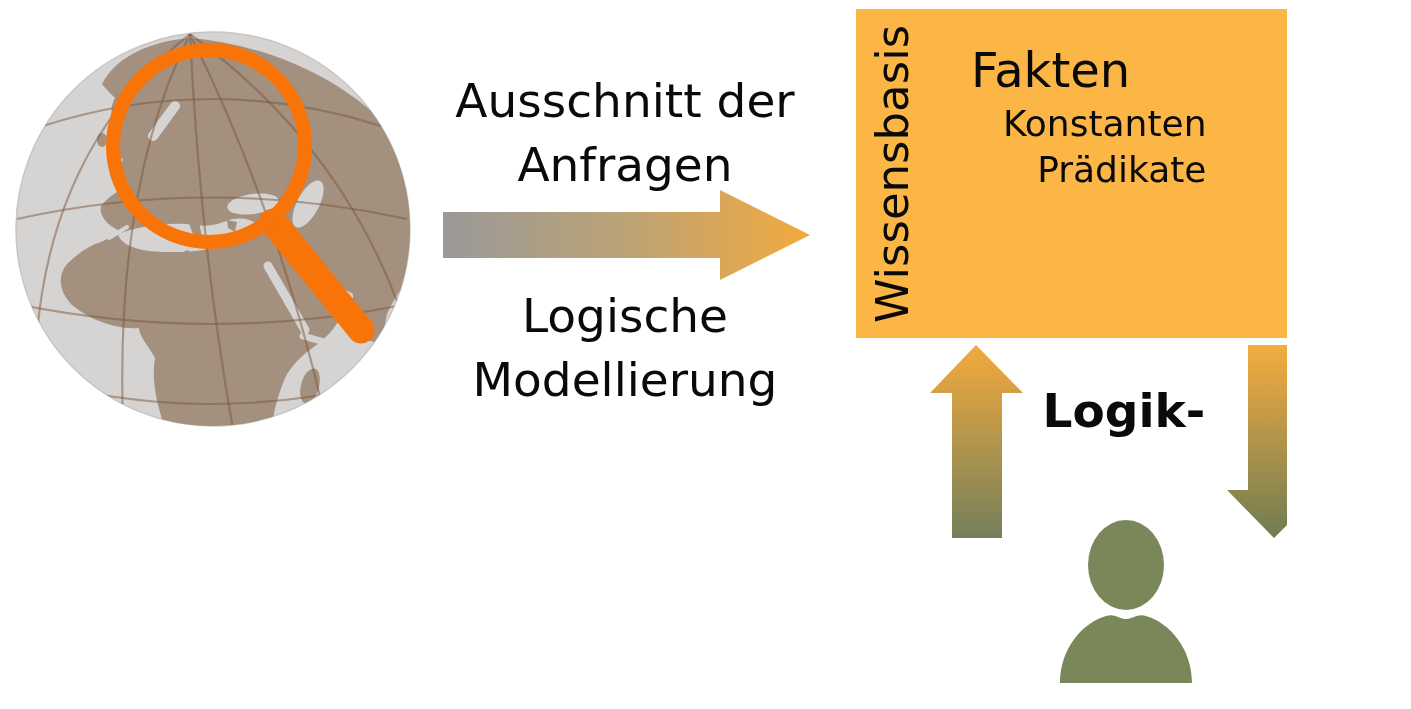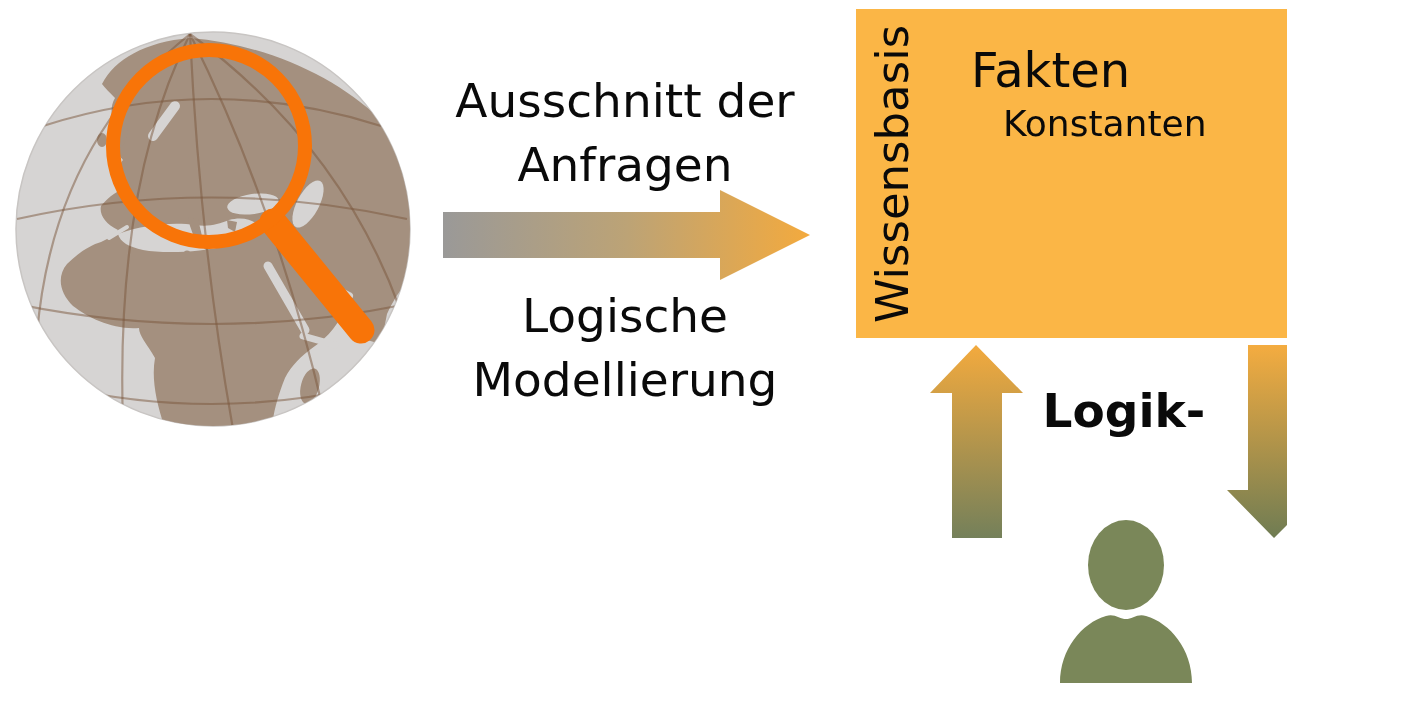--- a/index.html
+++ b/index.html
@@ -181,20 +181,21 @@
   <div class="abs flow-label modeling">
     <div>Logische</div>
     <div>Modellierung</div>
   </div>
 
   <div class="abs kb-box">
     <div class="kb-side-label">Wissensbasis</div>
     <div class="kb-content">
       <div class="kb-heading">Fakten</div>
       <div class="kb-item">Konstanten</div>
+      <div class="kb-item">Prädikate</div>
     </div>
   </div>
 
   <div class="abs up-arrow">
     <svg width="98" height="197" viewBox="0 0 98 197">
       <defs>
         <linearGradient id="gradUp" x1="0" y1="0" x2="0" y2="1">
           <stop offset="0" stop-color="#F3AA3E"></stop>
           <stop offset="1" stop-color="#74805A"></stop>
         </linearGradient>

